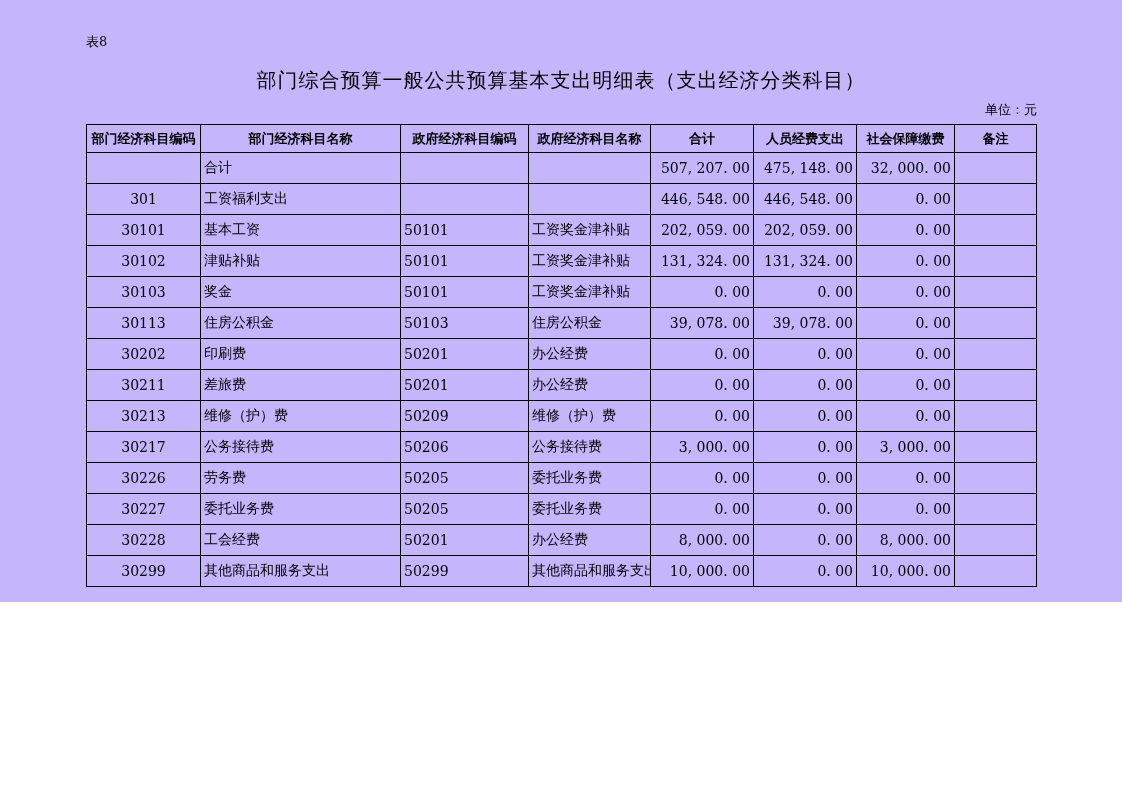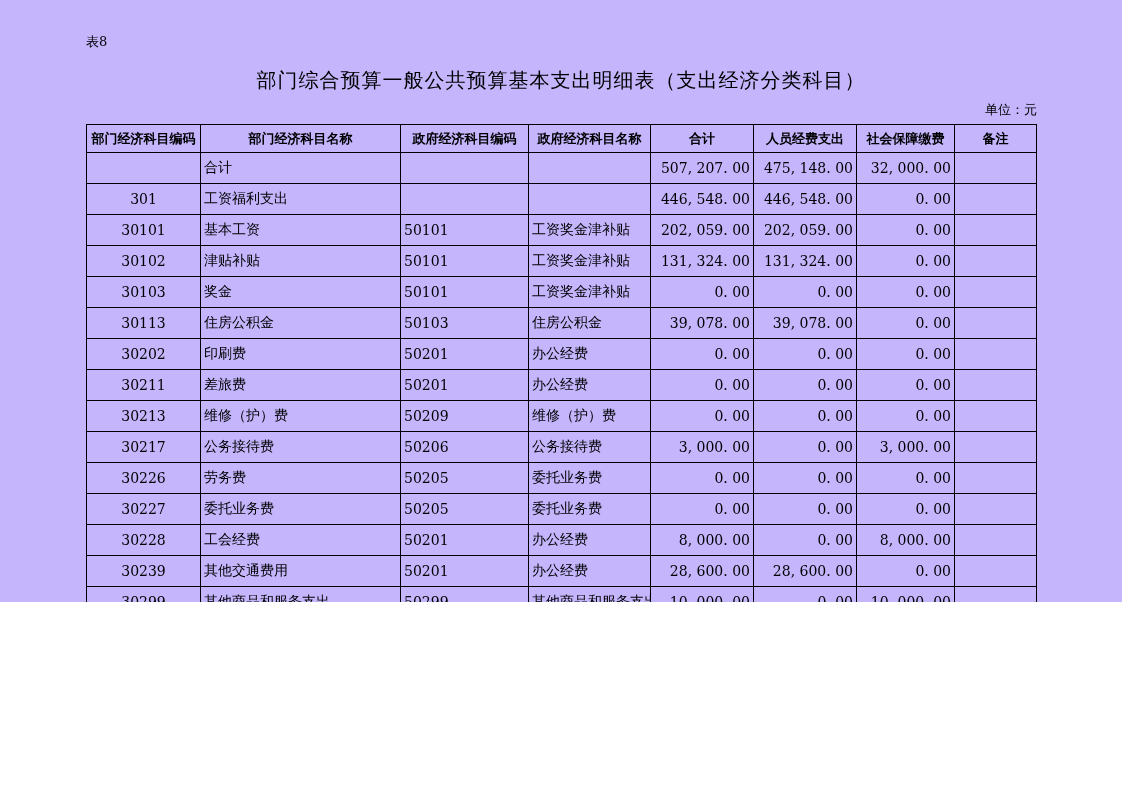--- a/index.html
+++ b/index.html
@@ -230,30 +230,20 @@
           <td class="code-child">30228</td>
           <td class="name">工会经费</td>
           <td class="gov">50201</td>
           <td class="gov">办公经费</td>
           <td class="num">8, 000. 00</td>
           <td class="num">0. 00</td>
           <td class="num">8, 000. 00</td>
           <td class="gov"></td>
         </tr>
         <tr>
-          <td class="code-child">30239</td>
-          <td class="name">其他交通费用</td>
-          <td class="gov">50201</td>
-          <td class="gov">办公经费</td>
-          <td class="num">28, 600. 00</td>
-          <td class="num">28, 600. 00</td>
-          <td class="num">0. 00</td>
-          <td class="gov"></td>
-        </tr>
-        <tr>
           <td class="code-child">30299</td>
           <td class="name">其他商品和服务支出</td>
           <td class="gov">50299</td>
           <td class="gov">其他商品和服务支出</td>
           <td class="num">10, 000. 00</td>
           <td class="num">0. 00</td>
           <td class="num">10, 000. 00</td>
           <td class="gov"></td>
         </tr>
       </tbody>

